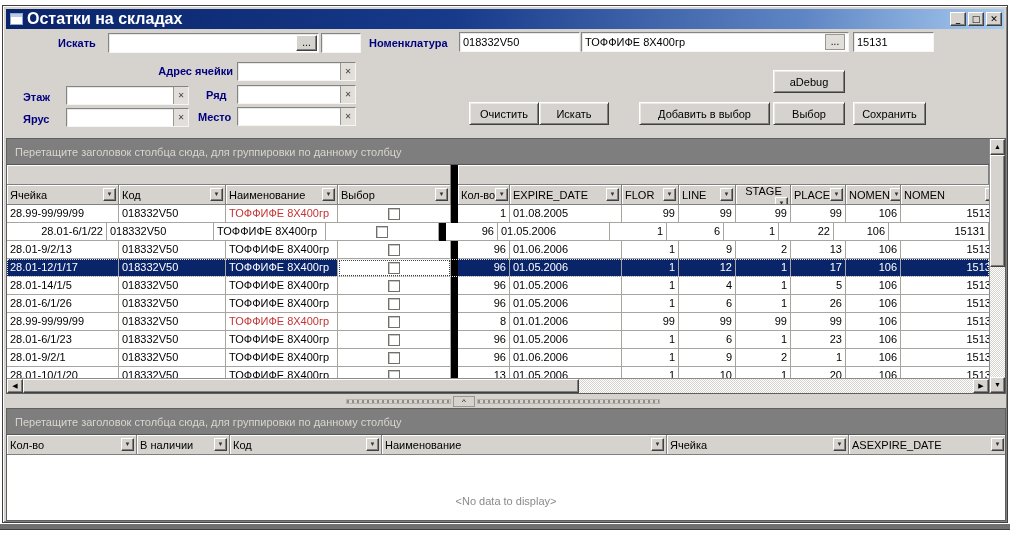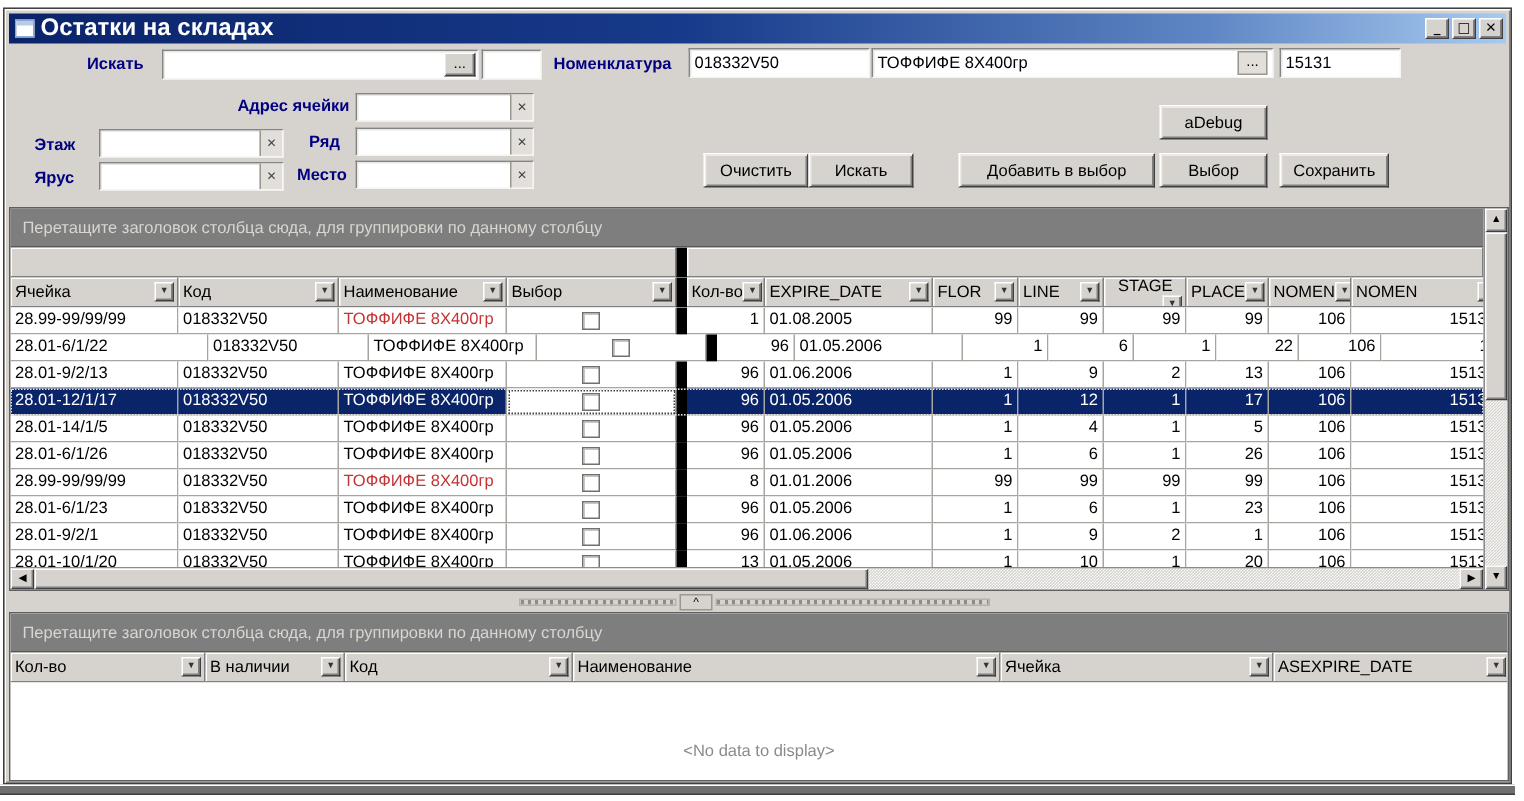--- a/index.html
+++ b/index.html
@@ -251,21 +251,21 @@
               <span class="gcell num" style="width: 52px;">1</span>
               <span class="gcell" style="width: 112px;">01.08.2005</span>
               <span class="gcell num" style="width: 57px;">99</span>
               <span class="gcell num" style="width: 57px;">99</span>
               <span class="gcell num" style="width: 55px;">99</span>
               <span class="gcell num" style="width: 55px;">99</span>
               <span class="gcell num" style="width: 55px;">106</span>
               <span class="gcell num" style="width: 100px;">15131</span>
             </div>
             <div class="grow">
-              <span class="gcell" style="width: 132px;">28.01-6/1/22</span>
+              <span class="gcell" style="width: 100px; text-align: right;">28.01-6/1/22</span>
               <span class="gcell" style="width: 107px;">018332V50</span>
               <span class="gcell" style="width: 112px;">ТОФФИФЕ 8Х400гр</span>
               <span class="gcell checkcell" style="width: 113px;">
                 <span class="checkbox"></span>
               </span>
               <span class="divider-col"></span>
               <span class="gcell num" style="width: 52px;">96</span>
               <span class="gcell" style="width: 112px;">01.05.2006</span>
               <span class="gcell num" style="width: 57px;">1</span>
               <span class="gcell num" style="width: 57px;">6</span>

